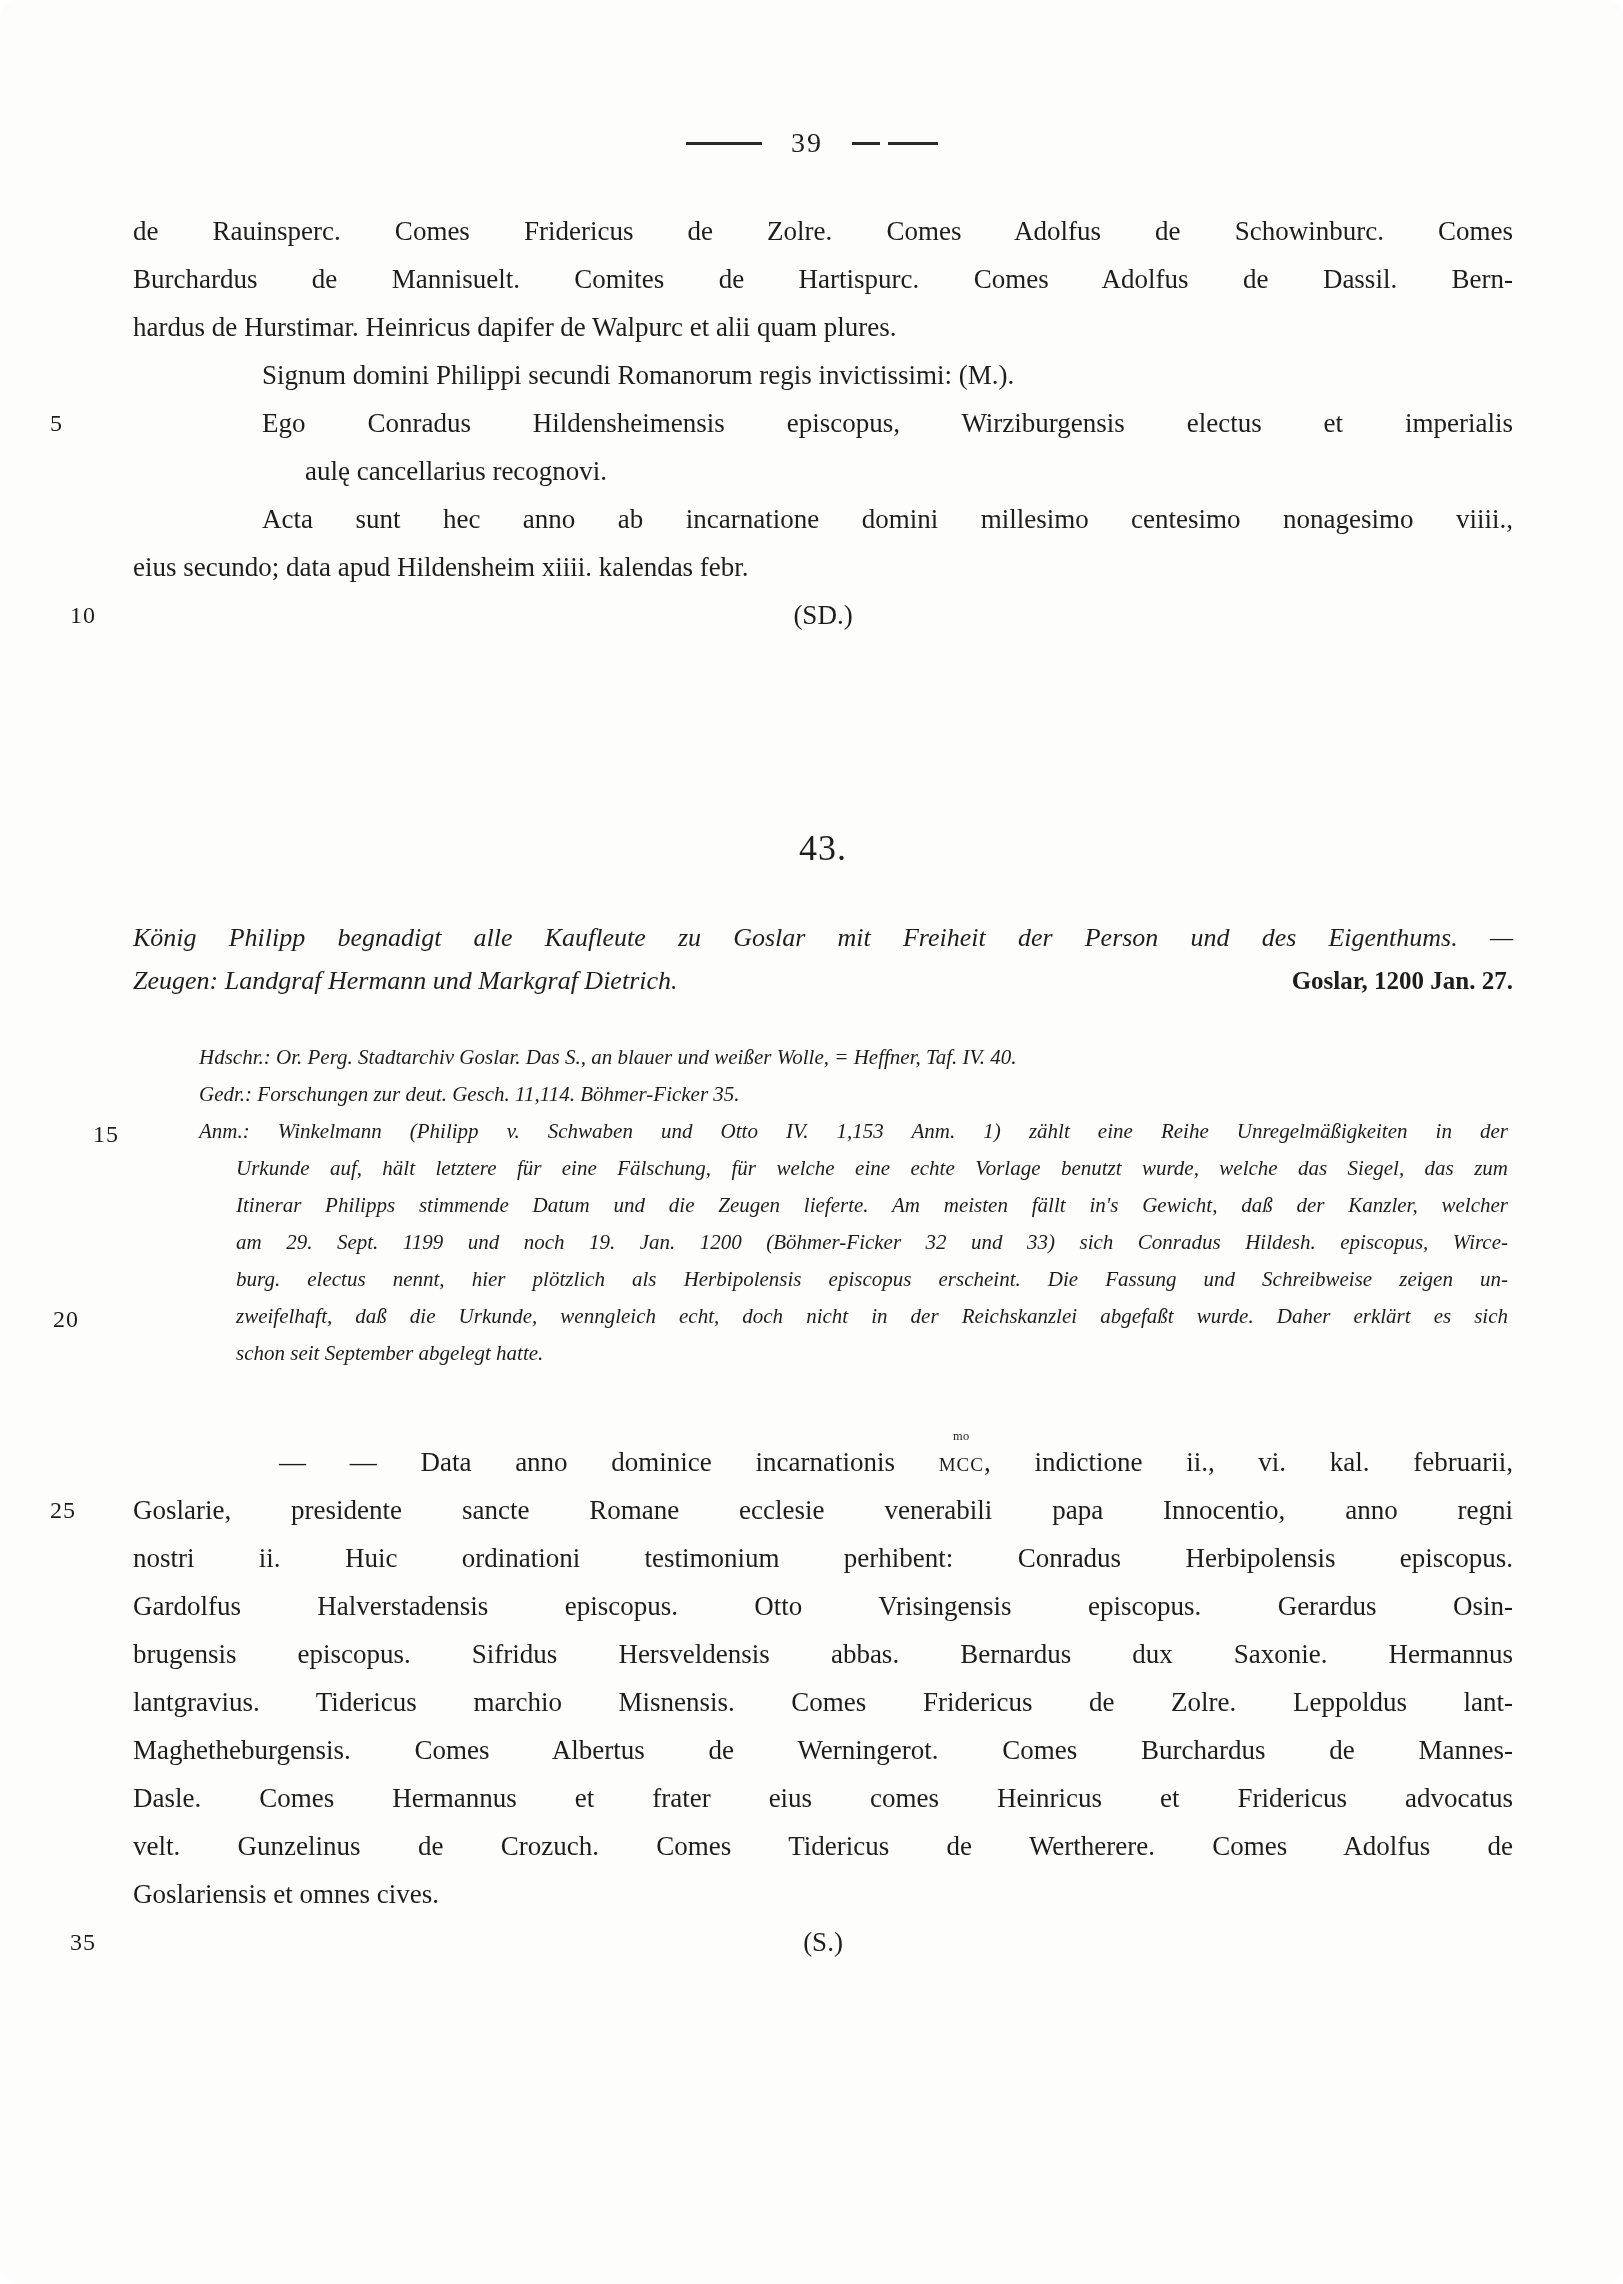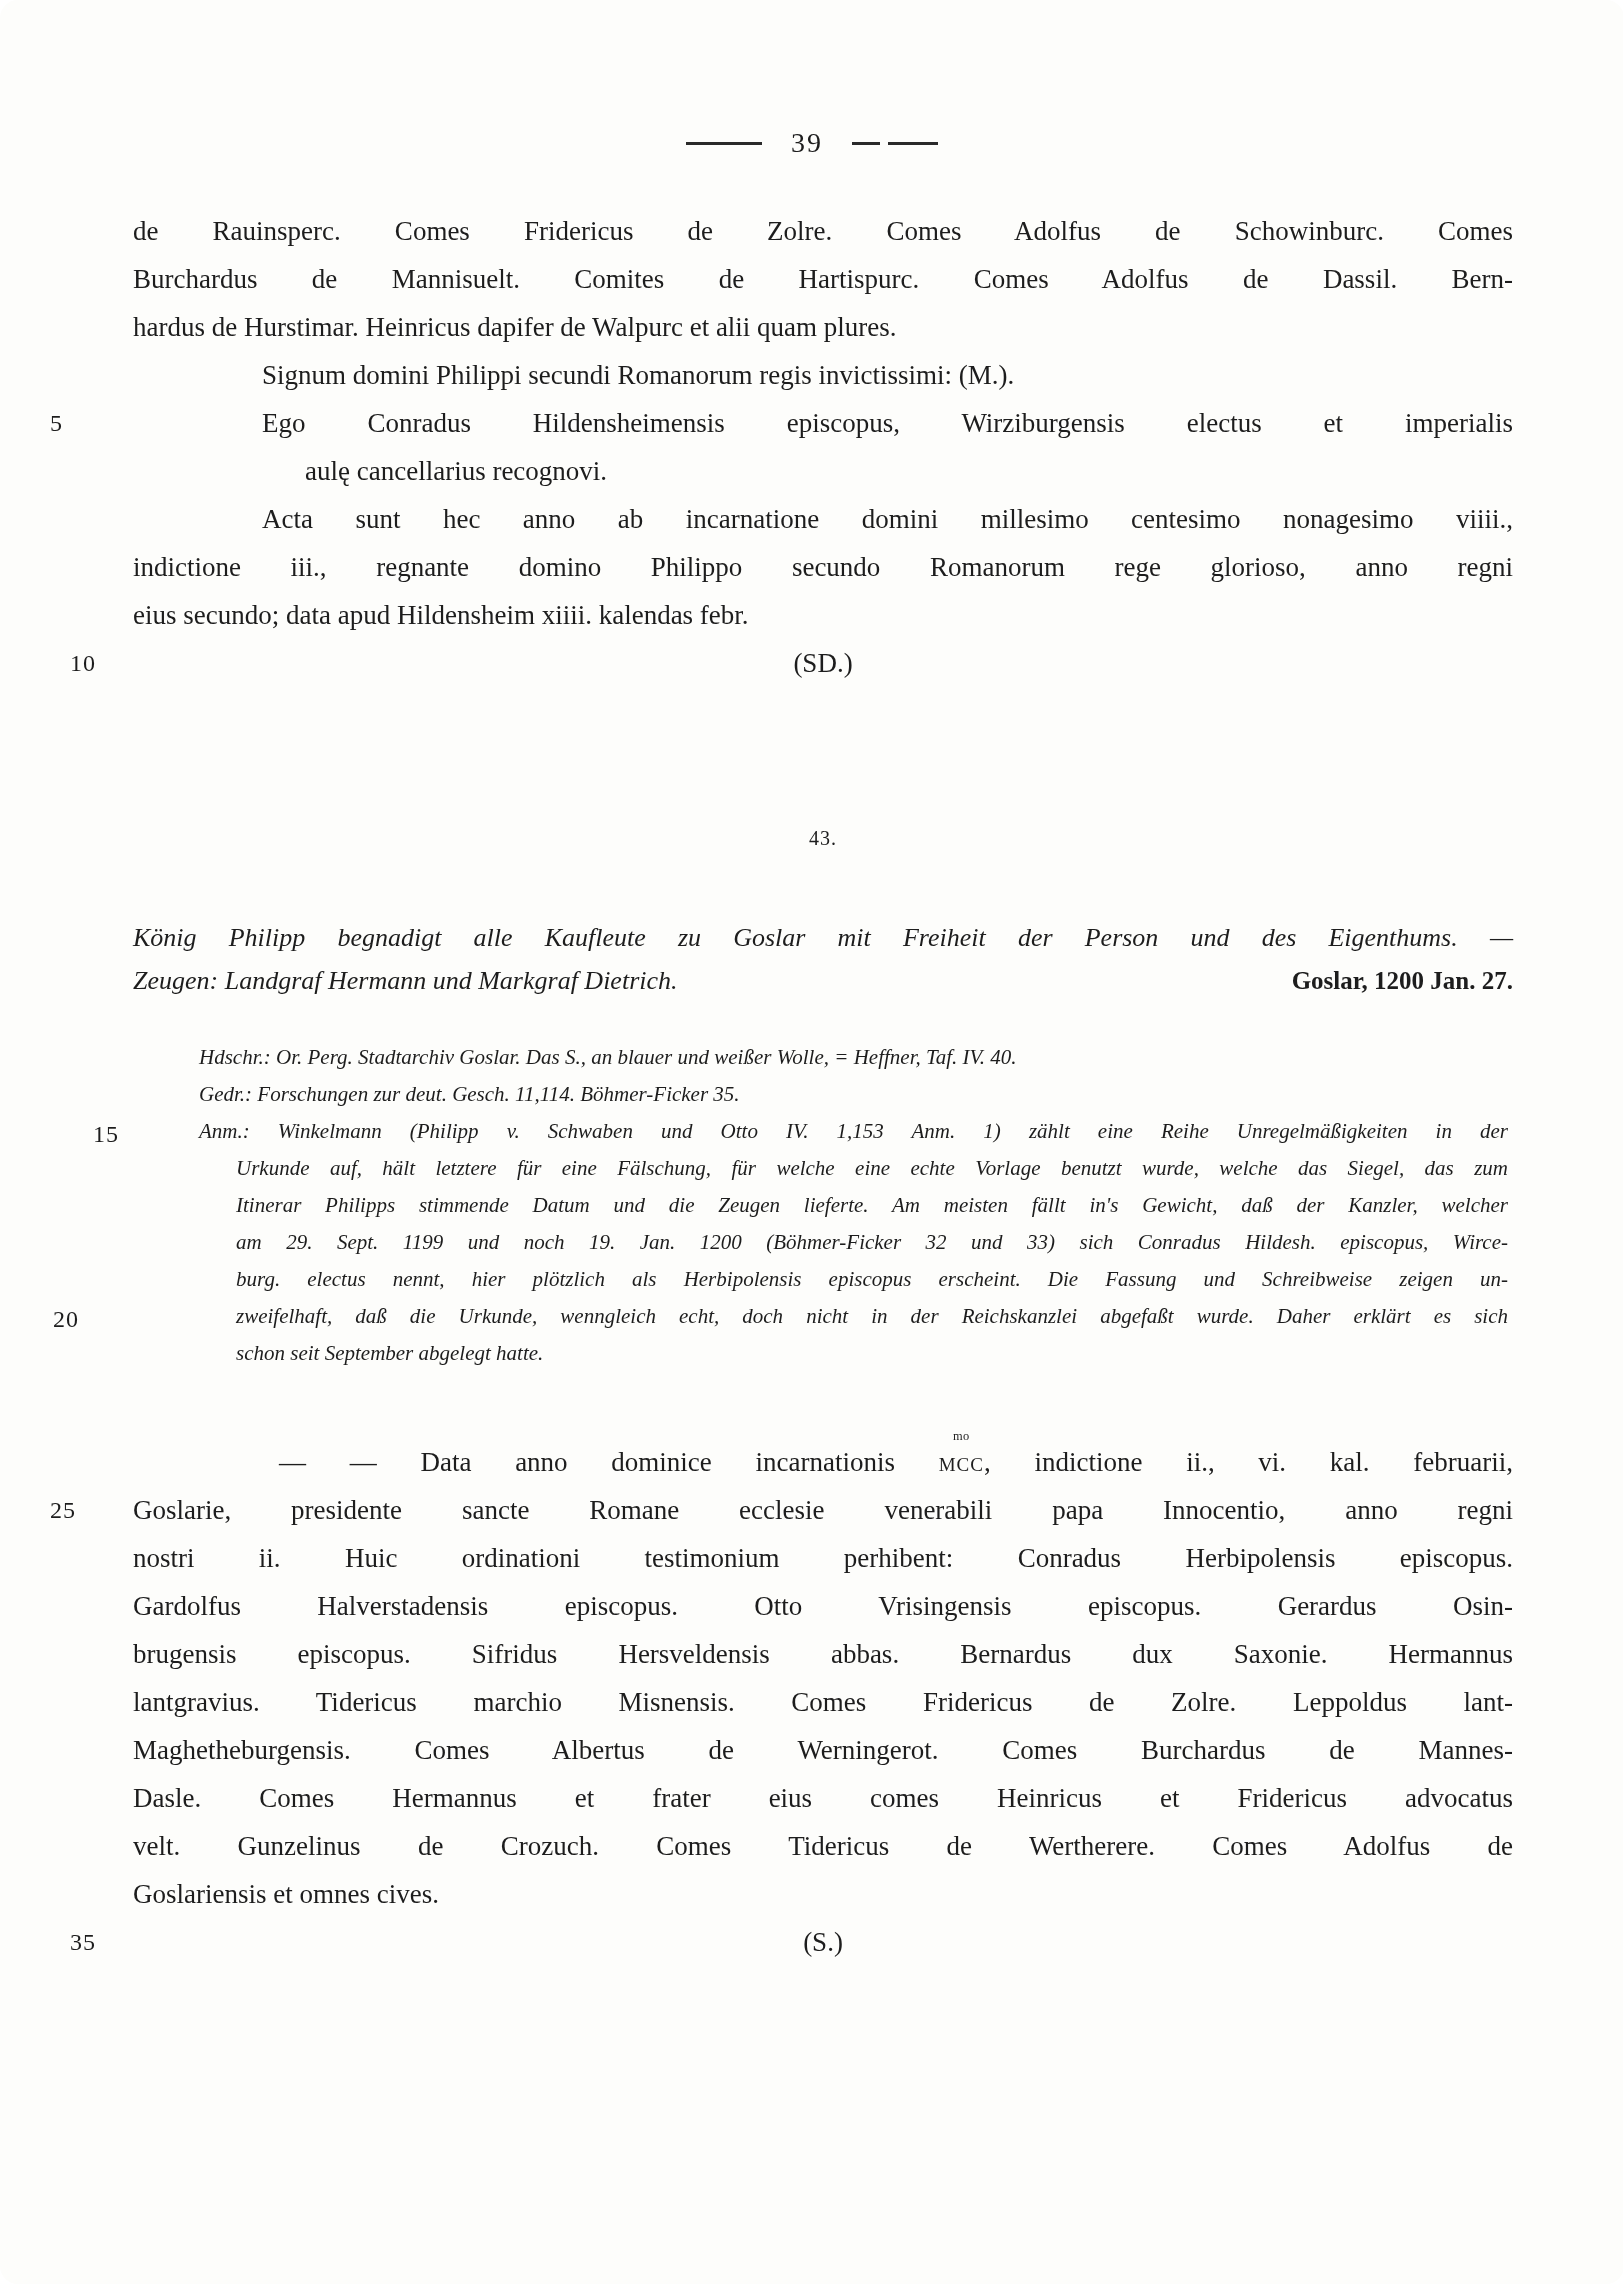--- a/index.html
+++ b/index.html
@@ -46,21 +46,21 @@
   .mnum {
     position:absolute; left:-83px; top:0; width:66px;
     text-align:right; font-size:24px; line-height:inherit;
     letter-spacing:1px;
   }
   .mnum-a { left:-146px; }
 
   
   .docnum {
     position:absolute; top:827px; left:133px; width:1380px;
-    text-align:center; font-size:20px; letter-spacing:1px;
+    text-align:center; font-size:36px; letter-spacing:1px;
   }
 
   
   .regest { top:916px; font-size:26px; font-style:italic; }
   .regest .tl { line-height:43px; min-height:43px; }
   .regest-row { display:flex; justify-content:space-between; align-items:baseline; }
   .regest-date { font-style:normal; font-weight:700; font-size:25px; white-space:nowrap;margin-left:48px; }
 
   
   .apparatus { top:1039px; left:199px; width:1309px; font-size:21px; font-style:italic; }
@@ -93,21 +93,20 @@
   <div class="block block1">
     <div class="tl just">de Rauinsperc. Comes Fridericus de Zolre. Comes Adolfus de Schowinburc. Comes</div>
     <div class="tl just">Burchardus de Mannisuelt. Comites de Hartispurc. Comes Adolfus de Dassil. Bern-</div>
     <div class="tl">hardus de Hurstimar. Heinricus dapifer de Walpurc et alii quam plures.</div>
     <div class="tl ind">Signum domini Philippi secundi Romanorum regis invictissimi: (M.).</div>
     <div class="tl ind just">
       <span class="mnum">5</span><span>Ego Conradus Hildensheimensis episcopus, Wirziburgensis electus et imperialis</span>
     </div>
     <div class="tl ind2">aulę cancellarius recognovi.</div>
     <div class="tl ind just">Acta sunt hec anno ab incarnatione domini millesimo centesimo nonagesimo viiii.,</div>
-    <div class="tl just">indictione iii., regnante domino Philippo secundo Romanorum rege glorioso, anno regni</div>
     <div class="tl">eius secundo; data apud Hildensheim xiiii. kalendas febr.</div>
     <div class="tl center">
       <span class="mnum">10</span><span>(SD.)</span>
     </div>
   </div>
 
   <div class="docnum">43.</div>
 
   <div class="block regest">
     <div class="tl just">König Philipp begnadigt alle Kaufleute zu Goslar mit Freiheit der Person und des Eigenthums. —</div>

